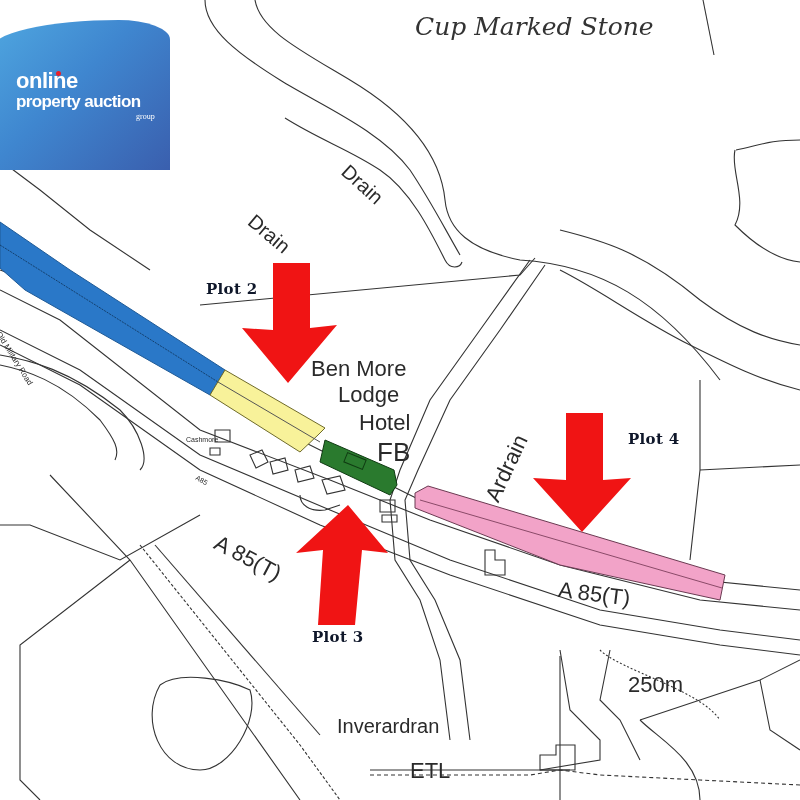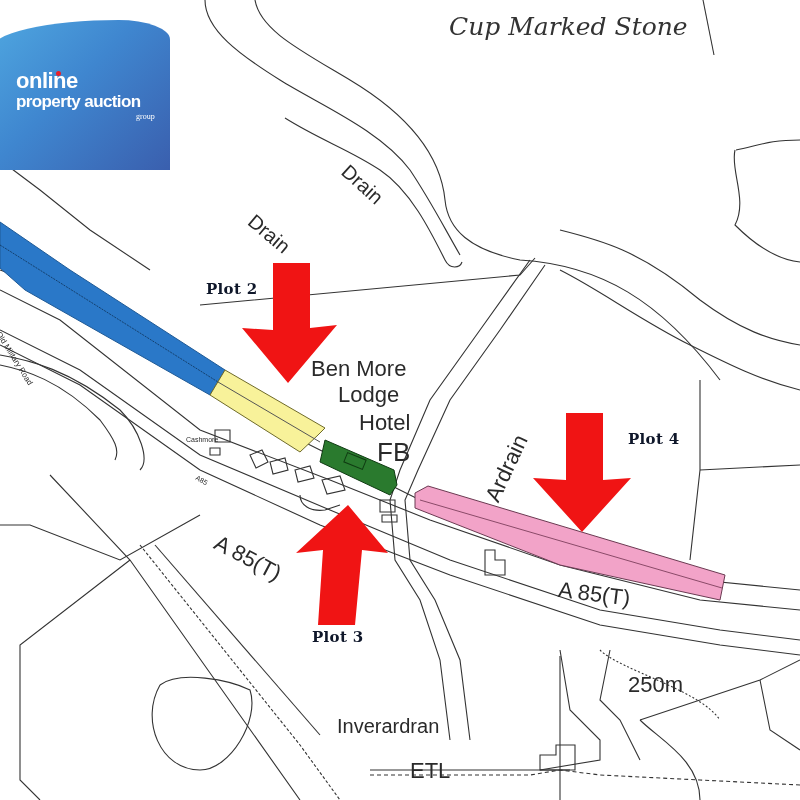--- a/index.html
+++ b/index.html
@@ -101,21 +101,21 @@
   <div class="logo">
     <div class="logo-bg"></div>
     <div class="logo-online">
       <span>online</span>
       <span class="dot"></span>
     </div>
     <div class="logo-pa">property auction</div>
     <div class="logo-group">group</div>
   </div>
 
-  <div class="lbl serif-ital" style="left:415px; top:12px; font-size:25px;margin-left:34px;">Cup Marked Stone</div>
+  <div class="lbl serif-ital" style="left:415px; top:12px; font-size:25px;">Cup Marked Stone</div>
 
   <div class="lbl" style="left:352px; top:160px; font-size:20px; transform: rotate(42deg); transform-origin: left top;">Drain</div>
   <div class="lbl" style="left:258px; top:210px; font-size:20px; transform: rotate(40deg); transform-origin: left top;">Drain</div>
 
   <div class="plot" style="left:206px; top:280px;">Plot 2</div>
   <div class="plot" style="left:628px; top:430px;">Plot 4</div>
   <div class="plot" style="left:312px; top:628px;">Plot 3</div>
 
   <div class="lbl" style="left:311px; top:356px; font-size:22px;">Ben More</div>
   <div class="lbl" style="left:338px; top:382px; font-size:22px;text-align:center;">Lodge</div>

